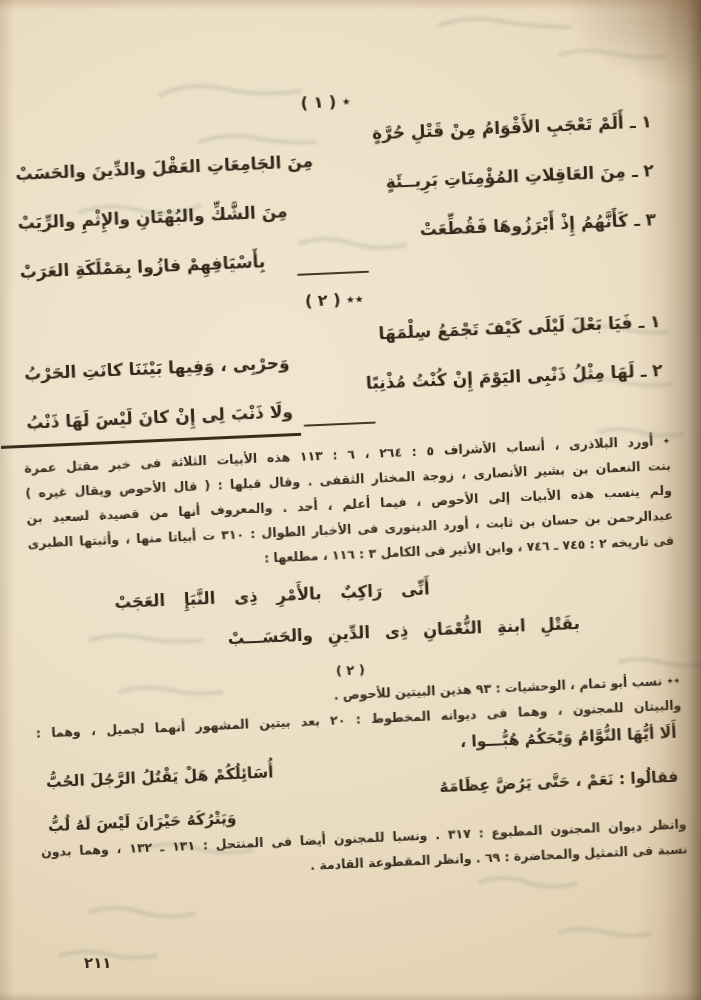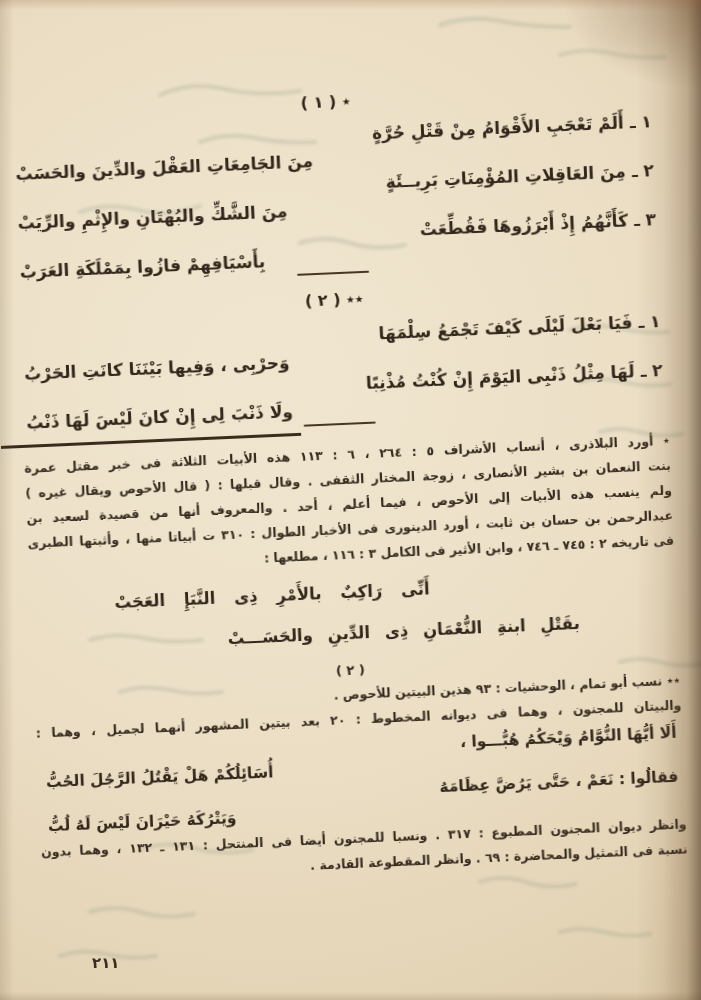--- a/index.html
+++ b/index.html
@@ -31,21 +31,21 @@
   .footnotes{padding:0 10px 0 22px;font-size:12.5px;font-weight:600;line-height:25px;color:#352a1d;}
   .fn-line{white-space:nowrap;}
   .fn-just{text-align:justify;text-align-last:justify;white-space:normal;}
   .matla{font-size:16.5px;font-weight:700;white-space:nowrap;}
   .matla.l1{text-align:center;padding-right:150px;word-spacing:13px;margin-top:16px;}
   .matla.l2{text-align:center;padding-left:110px;word-spacing:9px;margin-top:22px;}
   .marker.m3{font-size:13px;margin:20px 0 4px 0;letter-spacing:1px;}
   .fnpoem{padding:0 16px 0 30px;margin-top:6px;}
   .fnpoem .verse .vr,.fnpoem .verse .vl{font-size:15.5px;}
   .fnpoem .verse .vl{margin-top:22px;}
-  .pagenum{position:absolute;left:92px;top:954px;z-index:2;font-size:15px;font-weight:700;
+  .pagenum{position:absolute;left:84px;top:954px;z-index:2;font-size:15px;font-weight:700;
     color:#3a2c1e;direction:ltr;}
   .gutter{position:absolute;right:0;top:0;width:64px;height:100%;z-index:4;pointer-events:none;
     background:linear-gradient(to right, rgba(120,85,45,0) 0%, rgba(115,80,42,.10) 40%,
       rgba(95,63,30,.30) 78%, rgba(58,36,14,.55) 100%);}
   .corner-tr{position:absolute;right:0;top:0;width:140px;height:90px;z-index:4;pointer-events:none;
     background:radial-gradient(ellipse at 100% 0%, rgba(92,58,30,.40) 0%, rgba(92,58,30,0) 70%);}
   .edge-top{position:absolute;top:0;left:0;right:0;height:10px;z-index:4;pointer-events:none;
     background:linear-gradient(to bottom, rgba(150,95,60,.22), rgba(150,95,60,0));}
   .edge-left{position:absolute;left:0;top:0;width:14px;height:100%;z-index:4;pointer-events:none;
     background:linear-gradient(to right, rgba(95,70,40,.16), rgba(95,70,40,0));}

